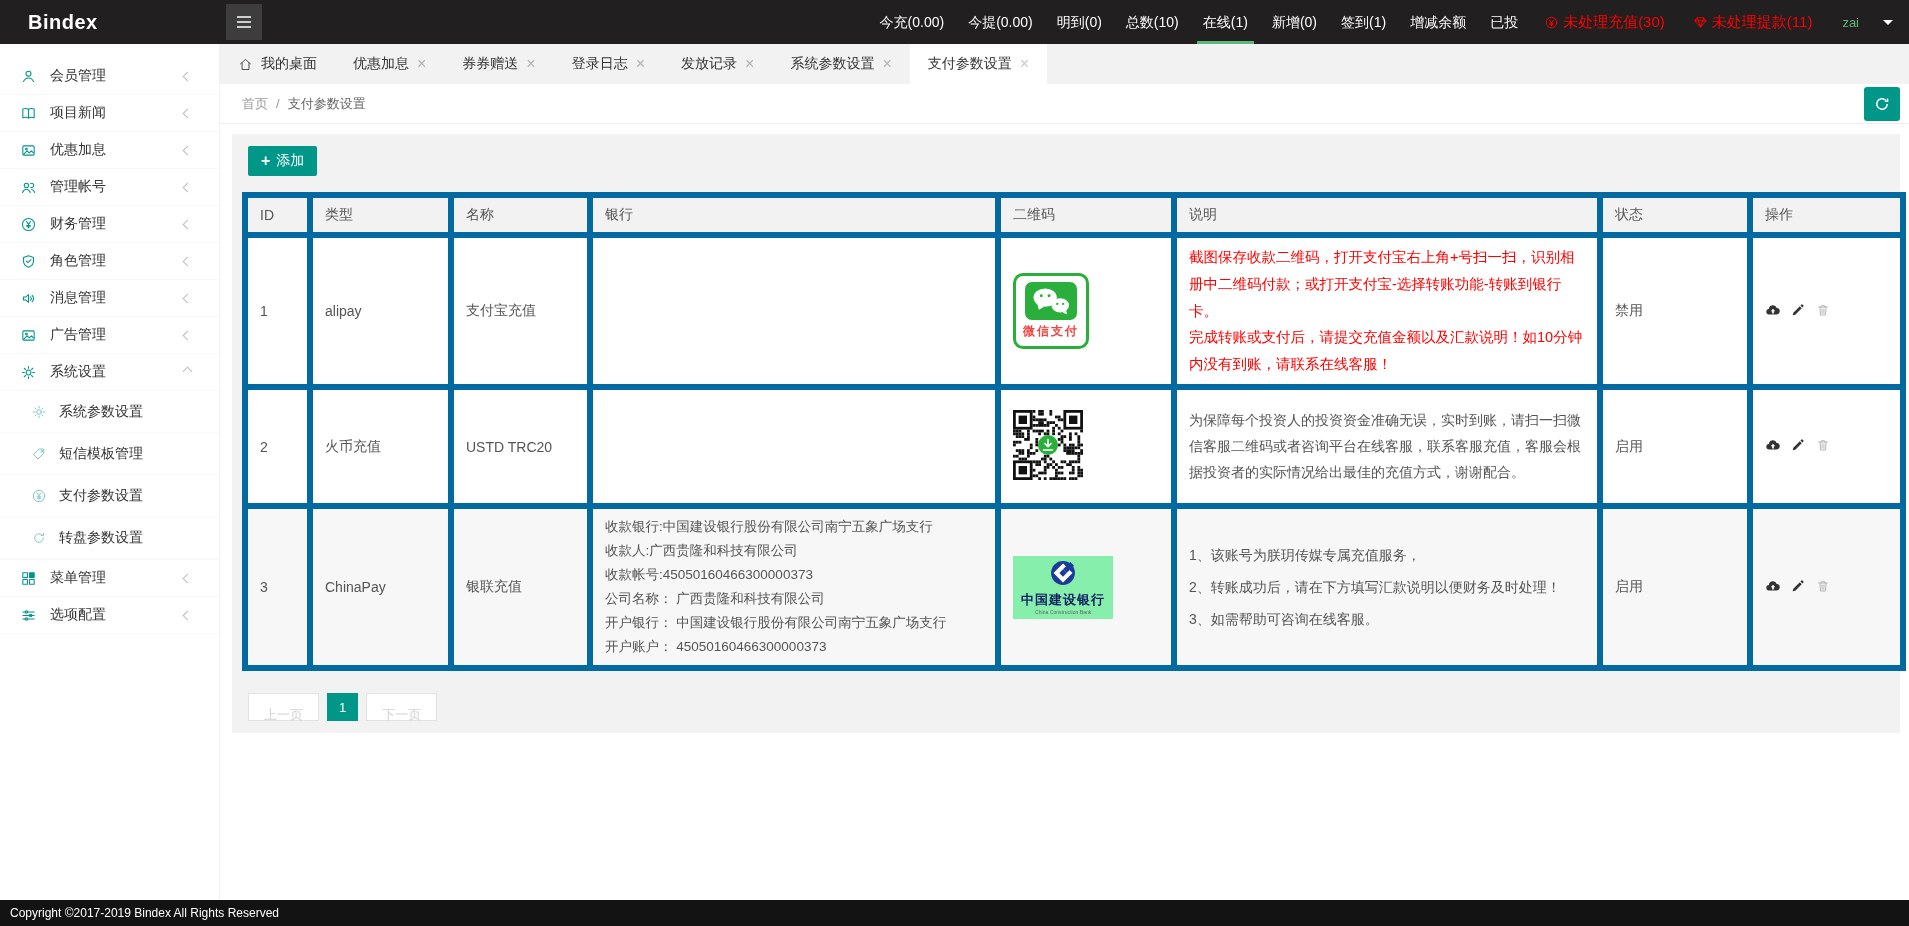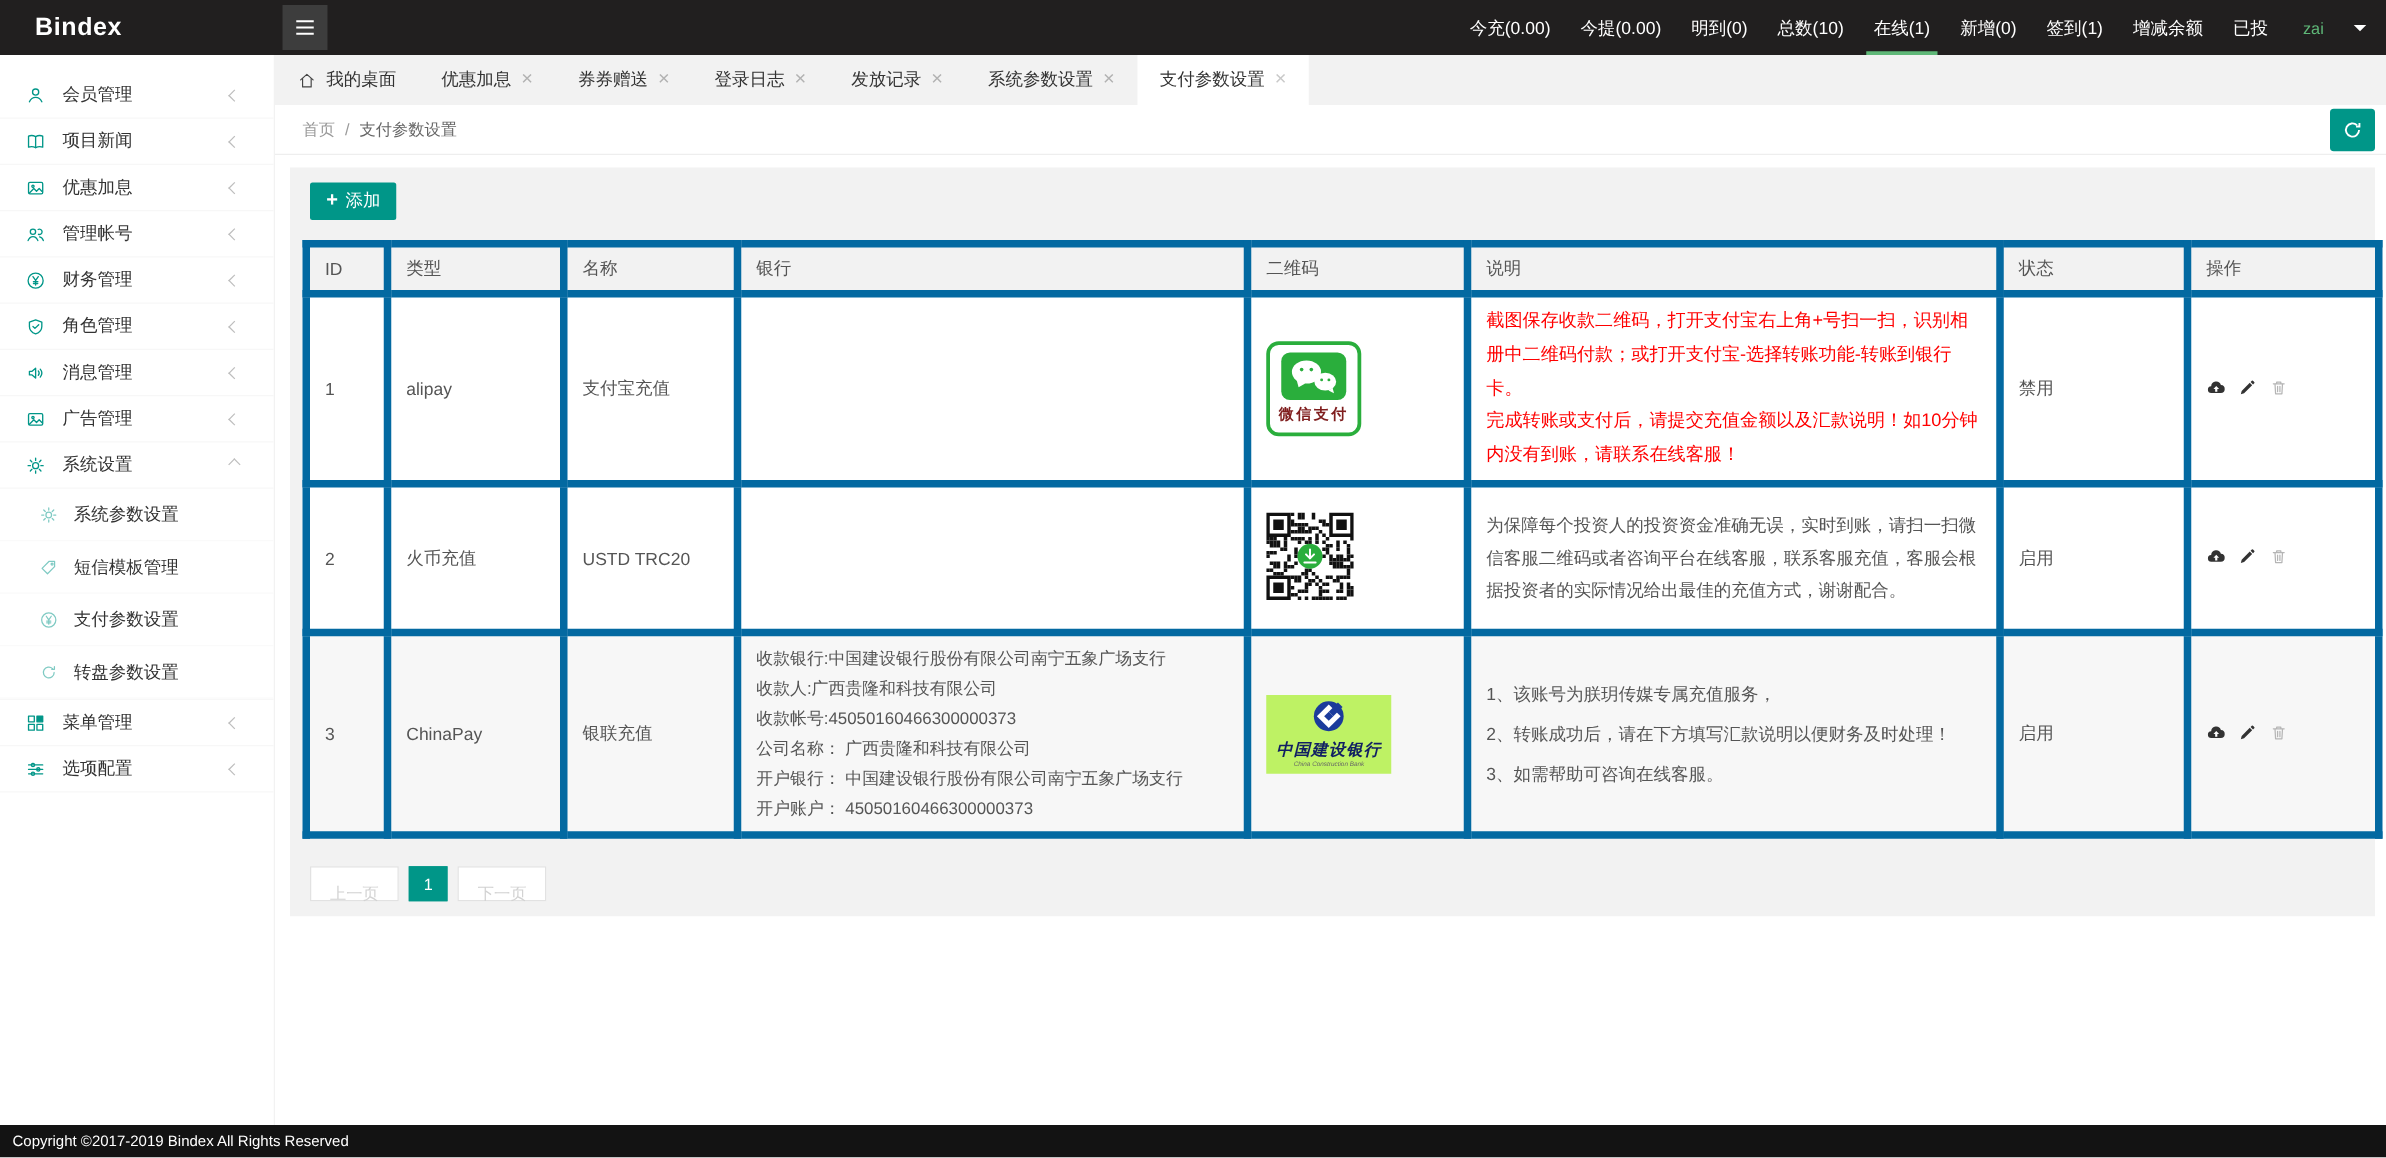--- a/index.html
+++ b/index.html
@@ -68,24 +68,24 @@
   .desc-list .desc-line { line-height:2.3; }
   .bank-line { font-size:13.5px; line-height:1.78; color:#555; }
   .qr-cell { text-align:center; }
   .ops { white-space:nowrap; }
   .op-btn { background:none; border:none; cursor:pointer; padding:0; margin-right:9px; vertical-align:middle; }
   .op-btn .icon { display:inline-block; }
 
   
   .wx-logo { width:76px; height:76px; border:3px solid #2aae3c; border-radius:10px; background:#fff; display:inline-flex; flex-direction:column; align-items:center; justify-content:center; gap:3px; }
   .wx-green { width:52px; height:38px; background:#2aae3c; border-radius:7px; display:flex; align-items:center; justify-content:center; }
-  .wx-label { color:#7f1d1d; font-size:12px; font-weight:bold; letter-spacing:2px; }
-
-  
-  .ccb-box { display:inline-flex; flex-direction:column; align-items:center; background:#bef264; padding:4px 8px;font-style:italic; }
+  .wx-label { color:#ef4444; font-size:12px; font-weight:bold; letter-spacing:2px; }
+
+  
+  .ccb-box { display:inline-flex; flex-direction:column; align-items:center; background:#86efac; padding:4px 8px; }
   .ccb-cn { font-size:13px; font-weight:bold; color:#111f63; letter-spacing:1px; margin-top:2px; }
   .ccb-en { font-size:6px; color:#666; transform:scale(.85); white-space:nowrap; }
 
   
   .pager { margin-top:22px; margin-left:6px; display:flex; align-items:center; }
   .page-btn { height:28px; padding:12px 15px; font-size:13px; background:#fff; border:1px solid #e2e2e2; color:#d2d2d2; cursor:pointer; }
   .page-btn.current { background:#009688; color:#fff; border-color:#009688; padding:0 11px; margin:0 8px; cursor:default; }
 
   .footer { height:26px; background:#131313; color:#fff; font-size:12px; display:flex; align-items:center; padding-left:10px; }
 </style>
@@ -105,20 +105,40 @@
     <div id="nav-stats" style="display:flex;height:100%">
         <div class="nav-stat"><span>今充(0.00)</span></div>
         <div class="nav-stat"><span>今提(0.00)</span></div>
         <div class="nav-stat"><span>明到(0)</span></div>
         <div class="nav-stat"><span>总数(10)</span></div>
         <div class="nav-stat active"><span>在线(1)</span></div>
         <div class="nav-stat"><span>新增(0)</span></div>
         <div class="nav-stat"><span>签到(1)</span></div>
         <div class="nav-stat"><span>增减余额</span></div>
         <div class="nav-stat"><span>已投</span></div>
+      </div>
+    <div id="nav-alerts" style="display:flex;height:100%">
+        <div class="nav-alert">
+          <span class="icon">
+            <svg width="15" height="15" viewBox="0 0 24 24" fill="none" stroke="currentColor" stroke-width="1.5" stroke-linecap="round" stroke-linejoin="round">
+              <circle cx="12" cy="12" r="8.5"></circle>
+              <path d="M8.5 8l3.5 4.5L15.5 8M12 12.5V17M9.5 13.5h5M9.5 15.5h5"></path>
+            </svg>
+          </span>
+          <span>未处理充值(30)</span>
+        </div>
+        <div class="nav-alert">
+          <span class="icon">
+            <svg width="15" height="15" viewBox="0 0 24 24" fill="none" stroke="currentColor" stroke-width="1.5" stroke-linecap="round" stroke-linejoin="round">
+              <path d="M7 4.5h10l4 4.8-9 10.2L3 9.3z"></path>
+              <path d="M3 9.3h18M7 4.5l5 15M17 4.5l-5 15"></path>
+            </svg>
+          </span>
+          <span>未处理提款(11)</span>
+        </div>
       </div>
     <div class="nav-user">
       <span class="nav-user-name">zai</span>
       <span class="caret"></span>
     </div>
   </nav>
 </header>
 
 <div class="layout">
   <aside class="sidebar" id="sidebar">

